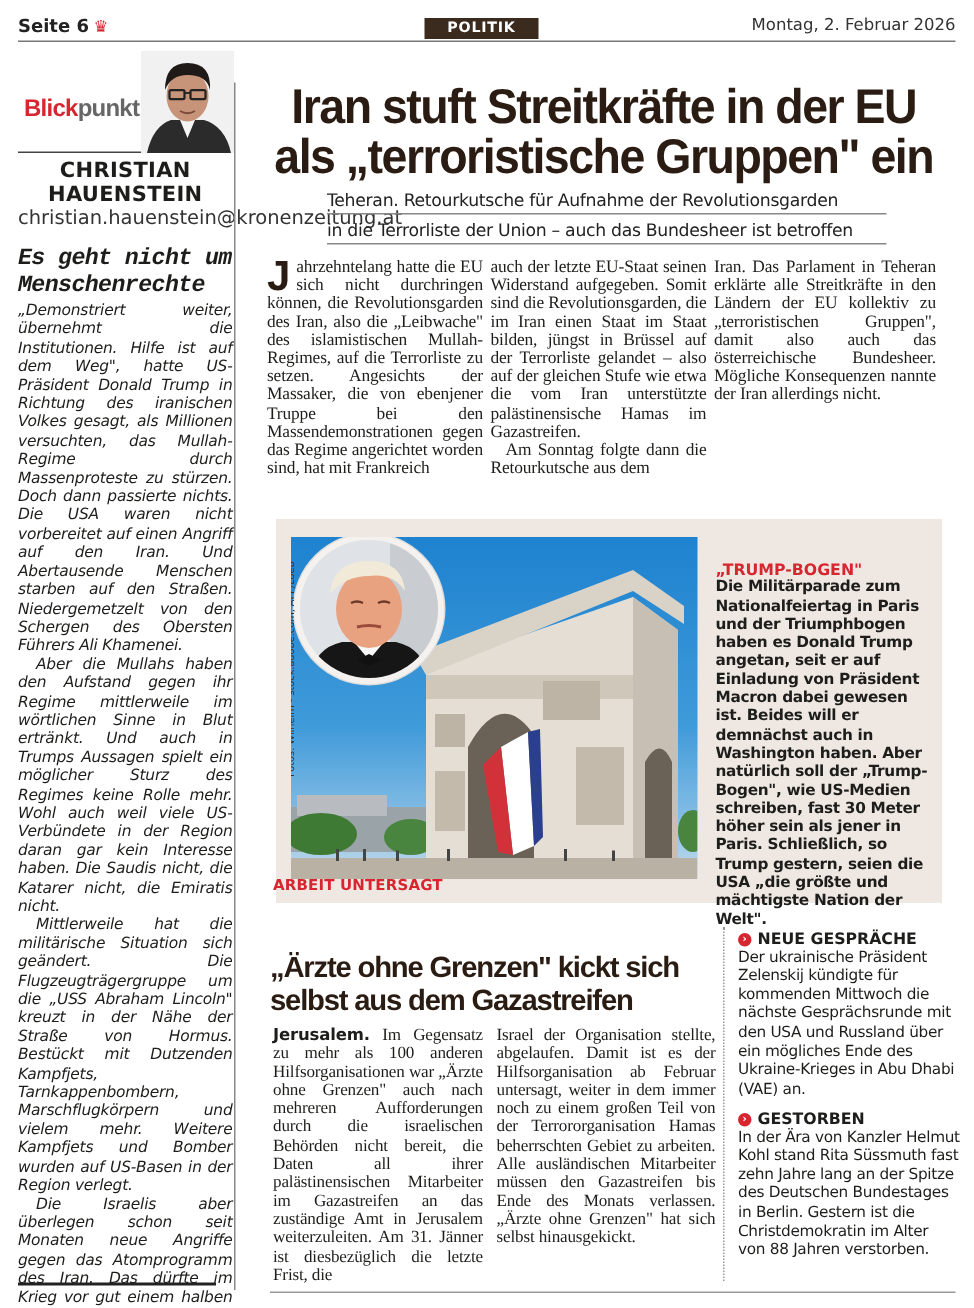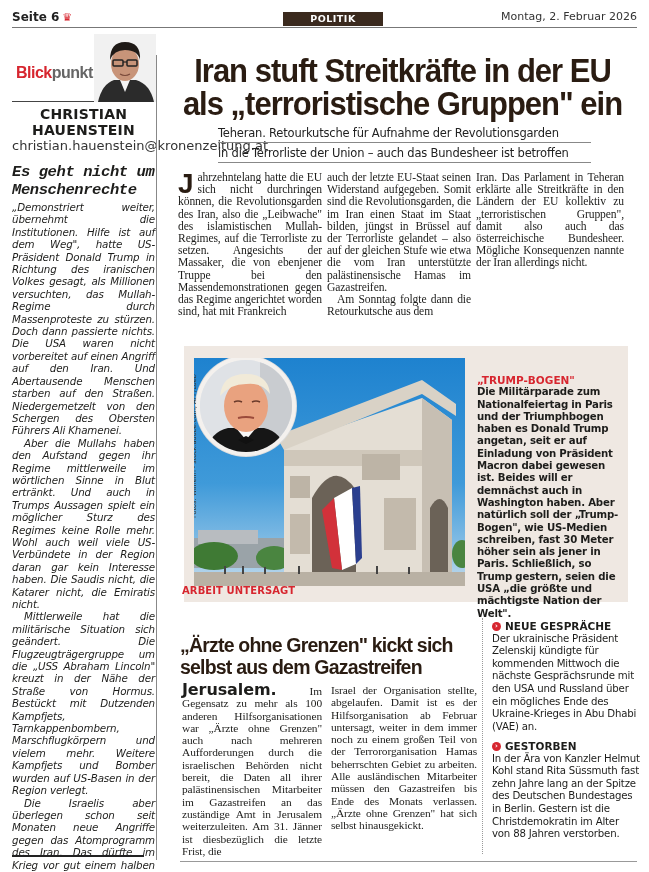--- a/index.html
+++ b/index.html
@@ -3,21 +3,21 @@
 <meta charset="utf-8">
 <style>
   * { box-sizing: border-box; margin: 0; padding: 0; }
   html, body { width: 649px; height: 872px; background: #ffffff; overflow: hidden; }
   body { position: relative; color: #1d1d1b; font-family: "Liberation Sans", sans-serif; }
 
   
   .page-header { position: absolute; left: 12px; right: 12px; top: 8px; height: 20px; border-bottom: 1.5px solid #777; }
   .page-num { position: absolute; left: 0; top: 2px; font-family: "DejaVu Sans", sans-serif; font-weight: bold; font-size: 12px; color: #222; }
   .crown { color: #d7262f; font-size: 11px; margin-left: 3px; }
-  .rubric { position: absolute; left: 271px; top: 4px; width: 100px; height: 14px; background: #3b2a1e; color: #fff; font-family: "DejaVu Sans", sans-serif; font-weight: bold; font-size: 9.5px; letter-spacing: 0.5px; text-align: center; line-height: 14px; }
+  .rubric { position: absolute; left: 271px; top: 4px; width: 76px; height: 14px; background: #3b2a1e; color: #fff; font-family: "DejaVu Sans", sans-serif; font-weight: bold; font-size: 9.5px; letter-spacing: 0.5px; text-align: center; line-height: 14px; }
   .date { position: absolute; right: 0; top: 2px; font-family: "DejaVu Sans", sans-serif; font-size: 11px; color: #333; }
 
   
   .left-col { position: absolute; left: 12px; top: 34px; width: 143px; height: 826px; }
   .vrule { position: absolute; left: 156px; top: 55px; width: 1px; height: 805px; background: #888; }
   .byline-box { position: relative; height: 68px; border-bottom: 1px solid #444; }
   .blickpunkt { position: absolute; left: 4px; top: 30px; font-family: "Liberation Sans", sans-serif; font-weight: bold; font-size: 16px; color: #d7262f; letter-spacing: -0.5px; }
   .blickpunkt span { color: #666; }
   .author-photo { position: absolute; left: 82px; top: 0; width: 62px; height: 68px; background: #f0f0f0; overflow: hidden; }
   .author-name { text-align: center; font-family: "DejaVu Sans", sans-serif; font-size: 14px; font-weight: bold; margin-top: 4px; letter-spacing: 0.2px; }
@@ -51,21 +51,21 @@
   .caption-box { position: absolute; left: 293px; top: 28px; width: 146px; font-family: "DejaVu Sans", sans-serif; font-size: 10.2px; line-height: 12.3px; color: #1d1d1b; letter-spacing: -0.2px; }
   .caption-kicker { color: #d7262f; font-weight: bold; font-size: 10.5px; letter-spacing: 0; }
   .caption-text { font-weight: bold; }
 
   
   .kicker2 { position: absolute; left: 182px; top: 585px; font-family: "DejaVu Sans", sans-serif; font-weight: bold; font-size: 10px; color: #d7262f; letter-spacing: 0.1px; }
   .headline2 { position: absolute; left: 180px; top: 634px; width: 300px; font-family: "Liberation Sans", sans-serif; font-weight: bold; font-size: 19.5px; line-height: 22px; letter-spacing: -0.8px; color: #2a1c12; }
   .a2col { position: absolute; top: 684px; width: 140px; font-family: "Liberation Serif", serif; font-size: 11.4px; line-height: 12.3px; text-align: justify; letter-spacing: -0.1px; }
   .a2c1 { left: 182px; }
   .a2c2 { left: 331px; width: 146px; }
-  .a2c1 .lead { font-family: "DejaVu Sans", sans-serif; font-weight: bold; font-size: 16px; margin-top: 44px; }
+  .a2c1 .lead { font-family: "DejaVu Sans", sans-serif; font-weight: bold; font-size: 11px; margin-top: 44px; }
   .dotted-rule { position: absolute; left: 482px; top: 618px; height: 236px; border-left: 1px dotted #999; }
   .bottom-rule { position: absolute; left: 180px; right: 12px; top: 861px; height: 1px; background: #999; }
 
   
   .brief { position: absolute; left: 492px; width: 148px; font-family: "DejaVu Sans", sans-serif; font-size: 10.2px; line-height: 12.6px; letter-spacing: -0.2px; }
   .brief1 { top: 620px; }
   .brief2 { top: 740px; }
   .brief-title { font-weight: bold; font-size: 10.5px; display: flex; align-items: center; gap: 4px; letter-spacing: 0; }
   .brief-bullet { display: inline-block; width: 9px; height: 9px; border-radius: 50%; background: #d7262f; color: #fff; font-size: 7px; line-height: 9px; text-align: center; font-weight: bold; }
 </style>

